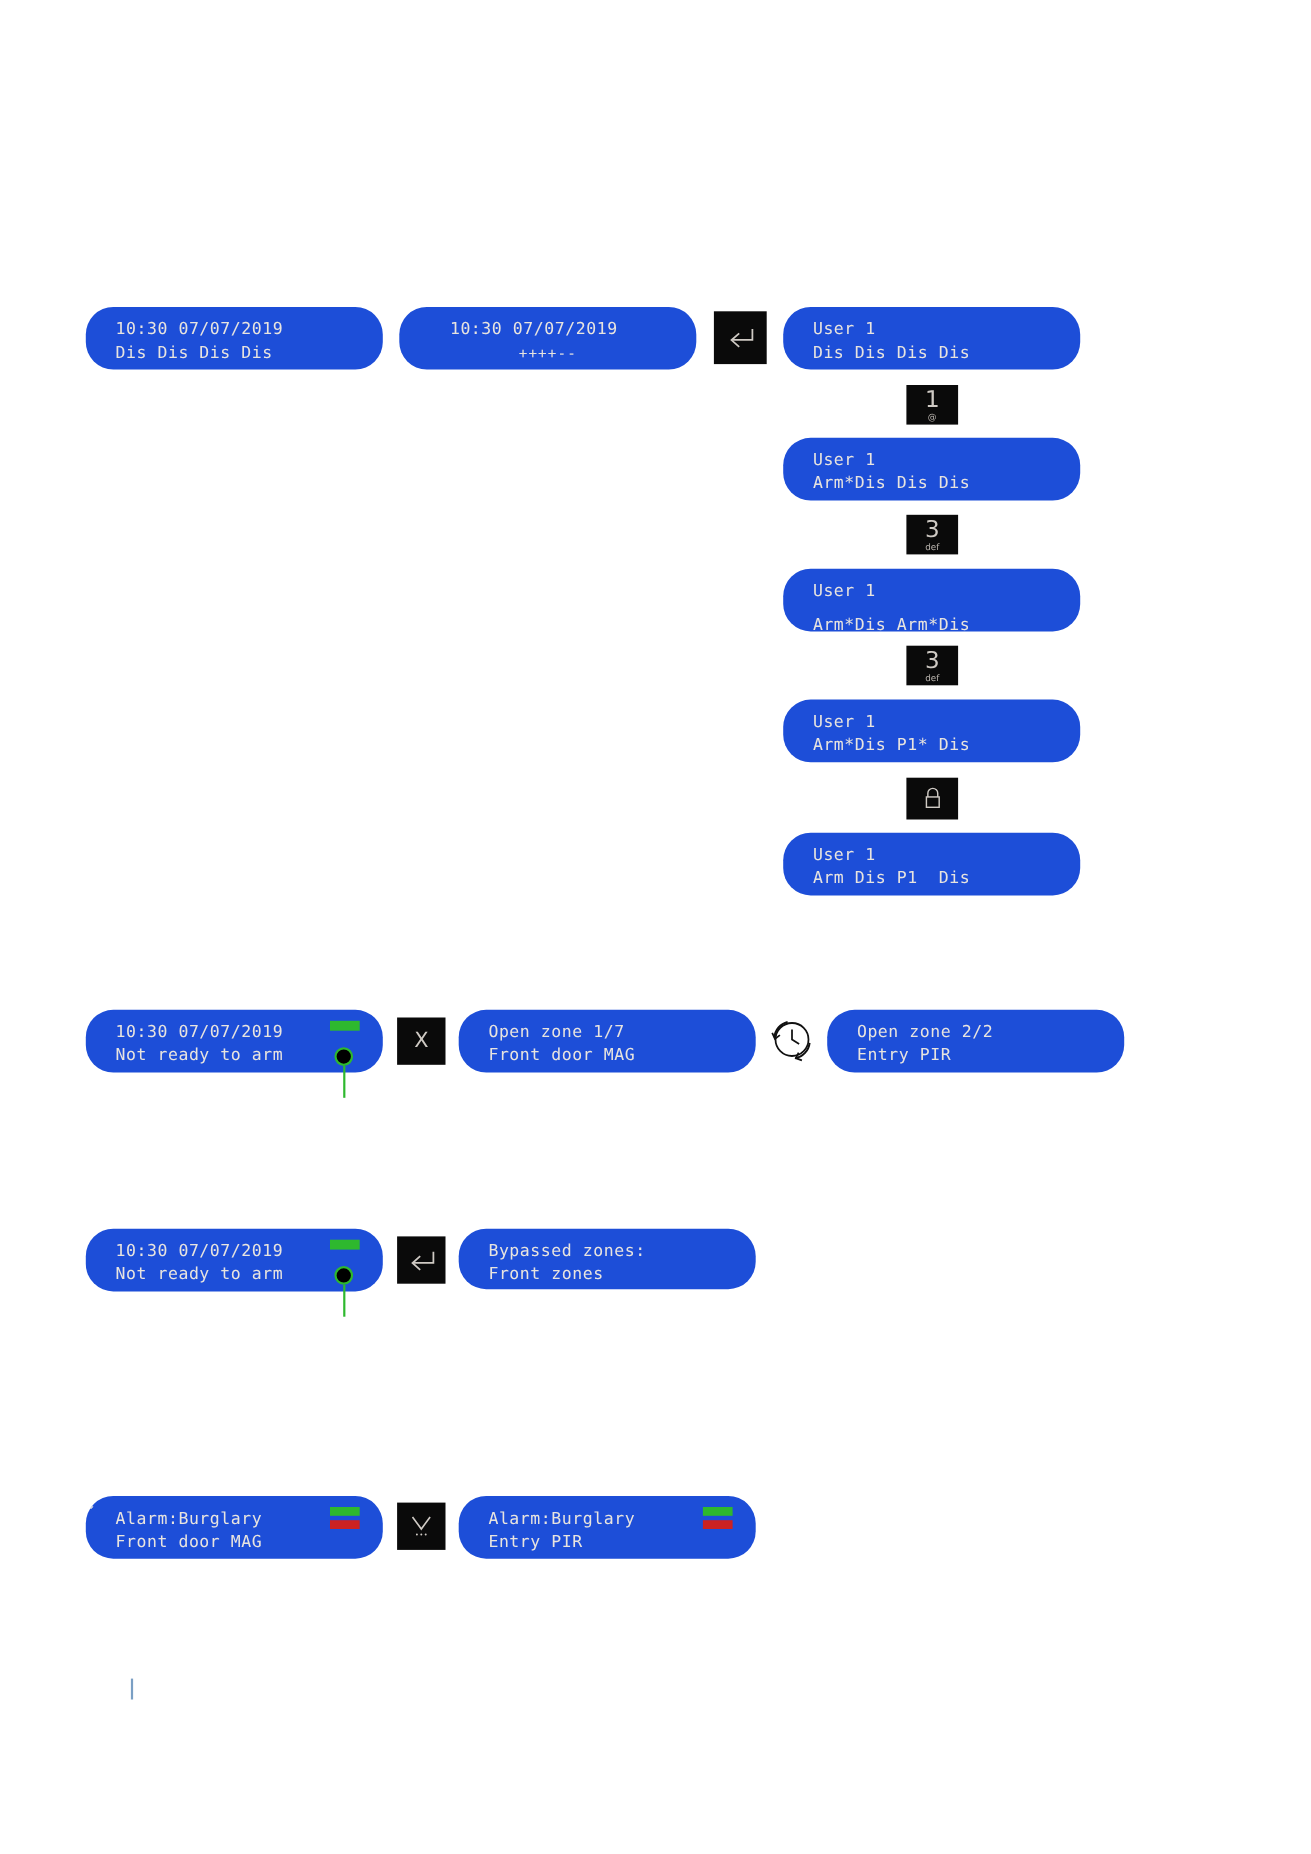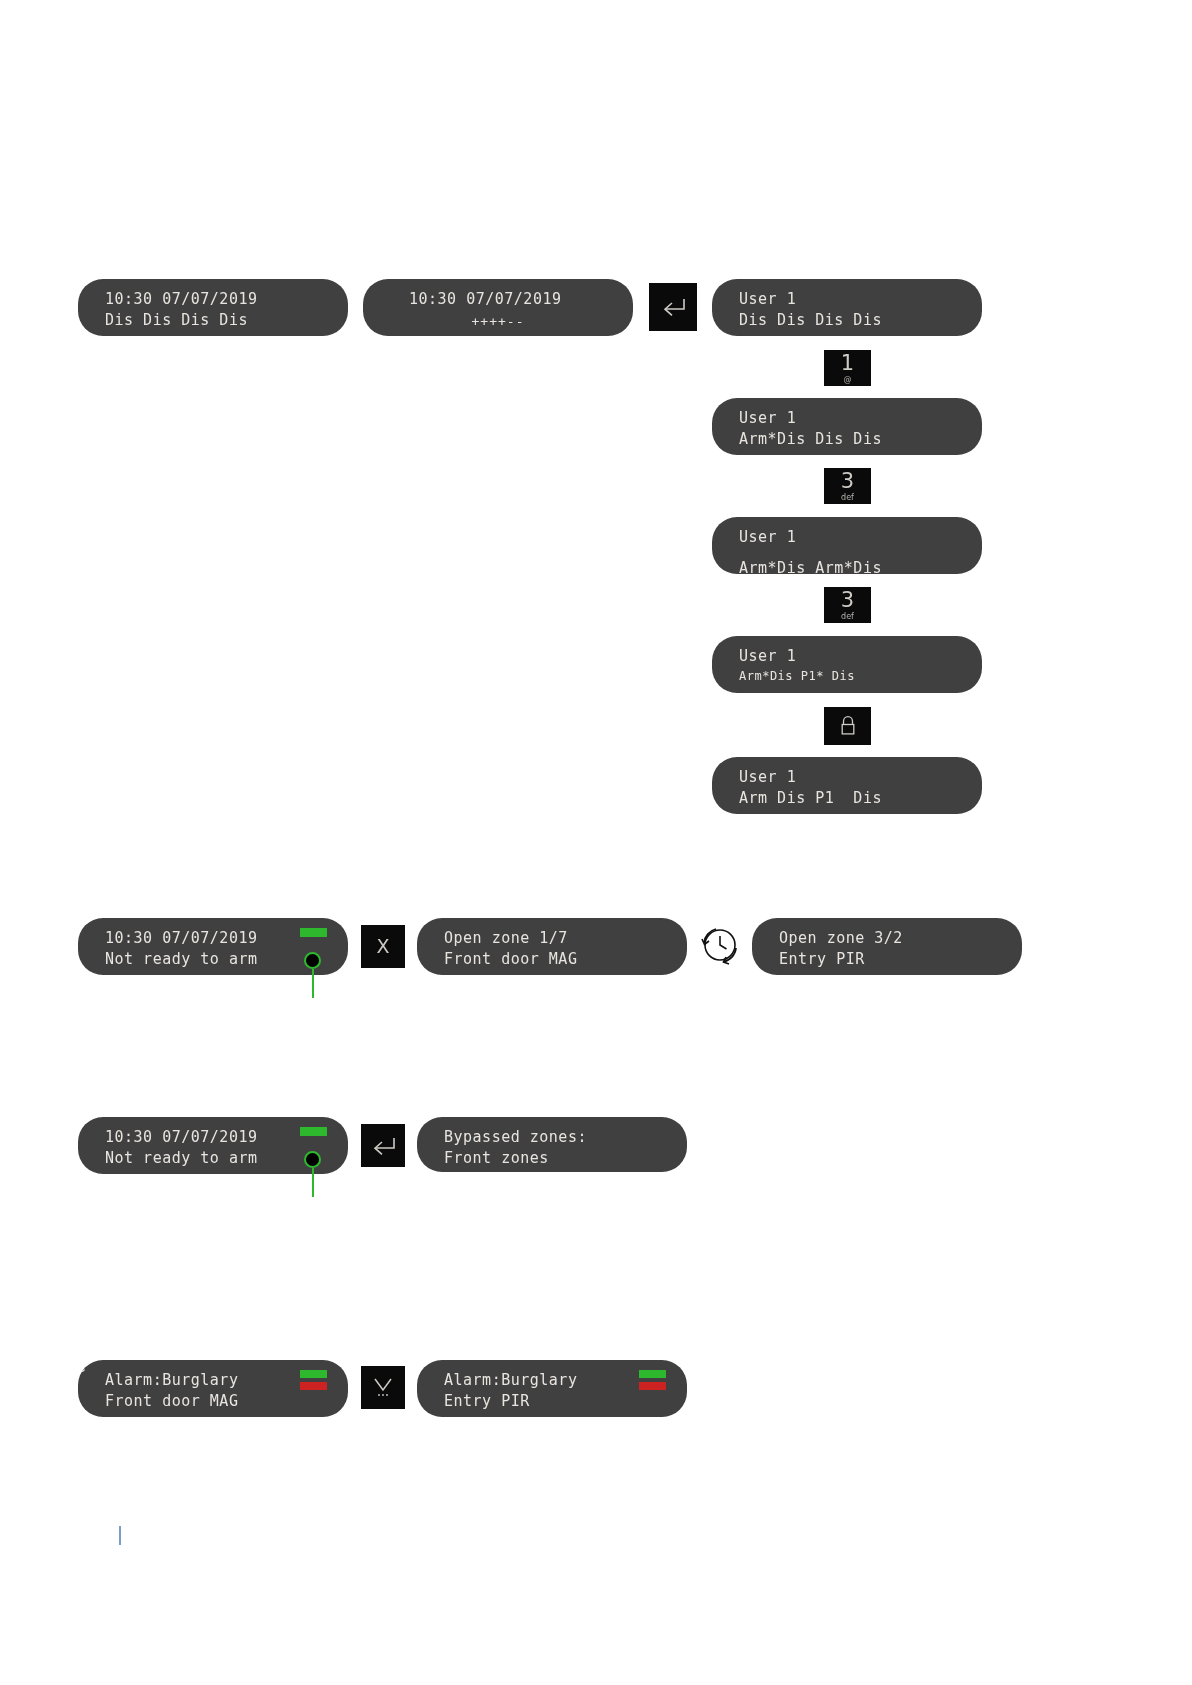--- a/index.html
+++ b/index.html
@@ -11,21 +11,21 @@
     width: 1192px;
     height: 1685px;
     position: relative;
     font-family: "DejaVu Sans", sans-serif;
     overflow: hidden;
   }
 
   
   .lcd {
     position: absolute;
-    background: #404040;
+    background: #1d4ed8;
     color: #ffffff;
     font-family: "DejaVu Sans Mono", monospace;
     box-sizing: border-box;
     overflow: hidden;
     border-radius: 25px;
   }
   .lcd-line {
     font-family: "DejaVu Sans Mono", monospace;
     color: #e8e4df;
     white-space: pre;
@@ -155,21 +155,21 @@
   <div class="lcd-line l2" style="left:27px; top:44px; font-size:15px;">Arm*Dis Arm*Dis</div>
 </div>
 
 <div class="keybtn" style="left:824px; top:587px; width:47px; height:36px;">
   <span class="kdigit">3</span>
   <span class="ksub">def</span>
 </div>
 
 <div class="lcd" style="left:712px; top:636px; width:270px; height:57px;">
   <div class="lcd-line l1" style="left:27px; top:13px; font-size:15px;">User 1</div>
-  <div class="lcd-line l2" style="left:27px; top:34px; font-size:12px;">Arm*Dis P1* Dis</div>
+  <div class="lcd-line l2" style="left:27px; top:34px; font-size:15px;">Arm*Dis P1* Dis</div>
 </div>
 
 <div class="keybtn" style="left:824px; top:707px; width:47px; height:38px;">
   <span class="kglyph">
     <svg width="20" height="22" viewBox="0 0 20 22">
       <path d="M5.5 9.5 L5.5 6.2 A4.5 4.5 0 0 1 14.5 6.2 L14.5 9.5" stroke="#cfcac4" stroke-width="1.3" fill="none"></path>
       <rect x="4.2" y="9.5" width="11.6" height="9.4" stroke="#cfcac4" stroke-width="1.3" fill="none"></rect>
     </svg>
   </span>
 </div>
@@ -201,21 +201,21 @@
     <circle cx="24" cy="24" r="15" stroke="#111111" stroke-width="1.6" fill="none"></circle>
     <path d="M24 15 L24 24 L30.5 28" stroke="#111111" stroke-width="1.6" fill="none"></path>
     <path d="M8 22 A16 16 0 0 1 20 8" stroke="#111111" stroke-width="1.8" fill="none"></path>
     <path d="M40 27 A16 16 0 0 1 27 41" stroke="#111111" stroke-width="1.8" fill="none"></path>
     <path d="M6 18 L8.5 23.5 L13 20" stroke="#111111" stroke-width="1.6" fill="none"></path>
     <path d="M33 43 L27.5 41 L30 36" stroke="#111111" stroke-width="1.6" fill="none"></path>
   </svg>
 </div>
 
 <div class="lcd" style="left:752px; top:918px; width:270px; height:57px;">
-  <div class="lcd-line l1" style="left:27px; top:13px; font-size:15px;">Open zone 3/2</div>
+  <div class="lcd-line l1" style="left:27px; top:13px; font-size:15px;">Open zone 2/2</div>
   <div class="lcd-line l2" style="left:27px; top:34px; font-size:15px;">Entry PIR</div>
 </div>
 
 <div class="lcd" style="left:78px; top:1117px; width:270px; height:57px;">
   <div class="lcd-line l1" style="left:27px; top:13px; font-size:15px;">10:30 07/07/2019</div>
   <div class="lcd-line l2" style="left:27px; top:34px; font-size:15px;">Not ready to arm</div>
 </div>
 <div class="led-green-bar" style="left:300px; top:1127px; width:27px; height:9px;"></div>
 <div class="led-ring" style="left:304px; top:1151px; width:17px; height:17px;"></div>
 <div class="callout-line" style="left:312px; top:1168px; height:29px;"></div>

